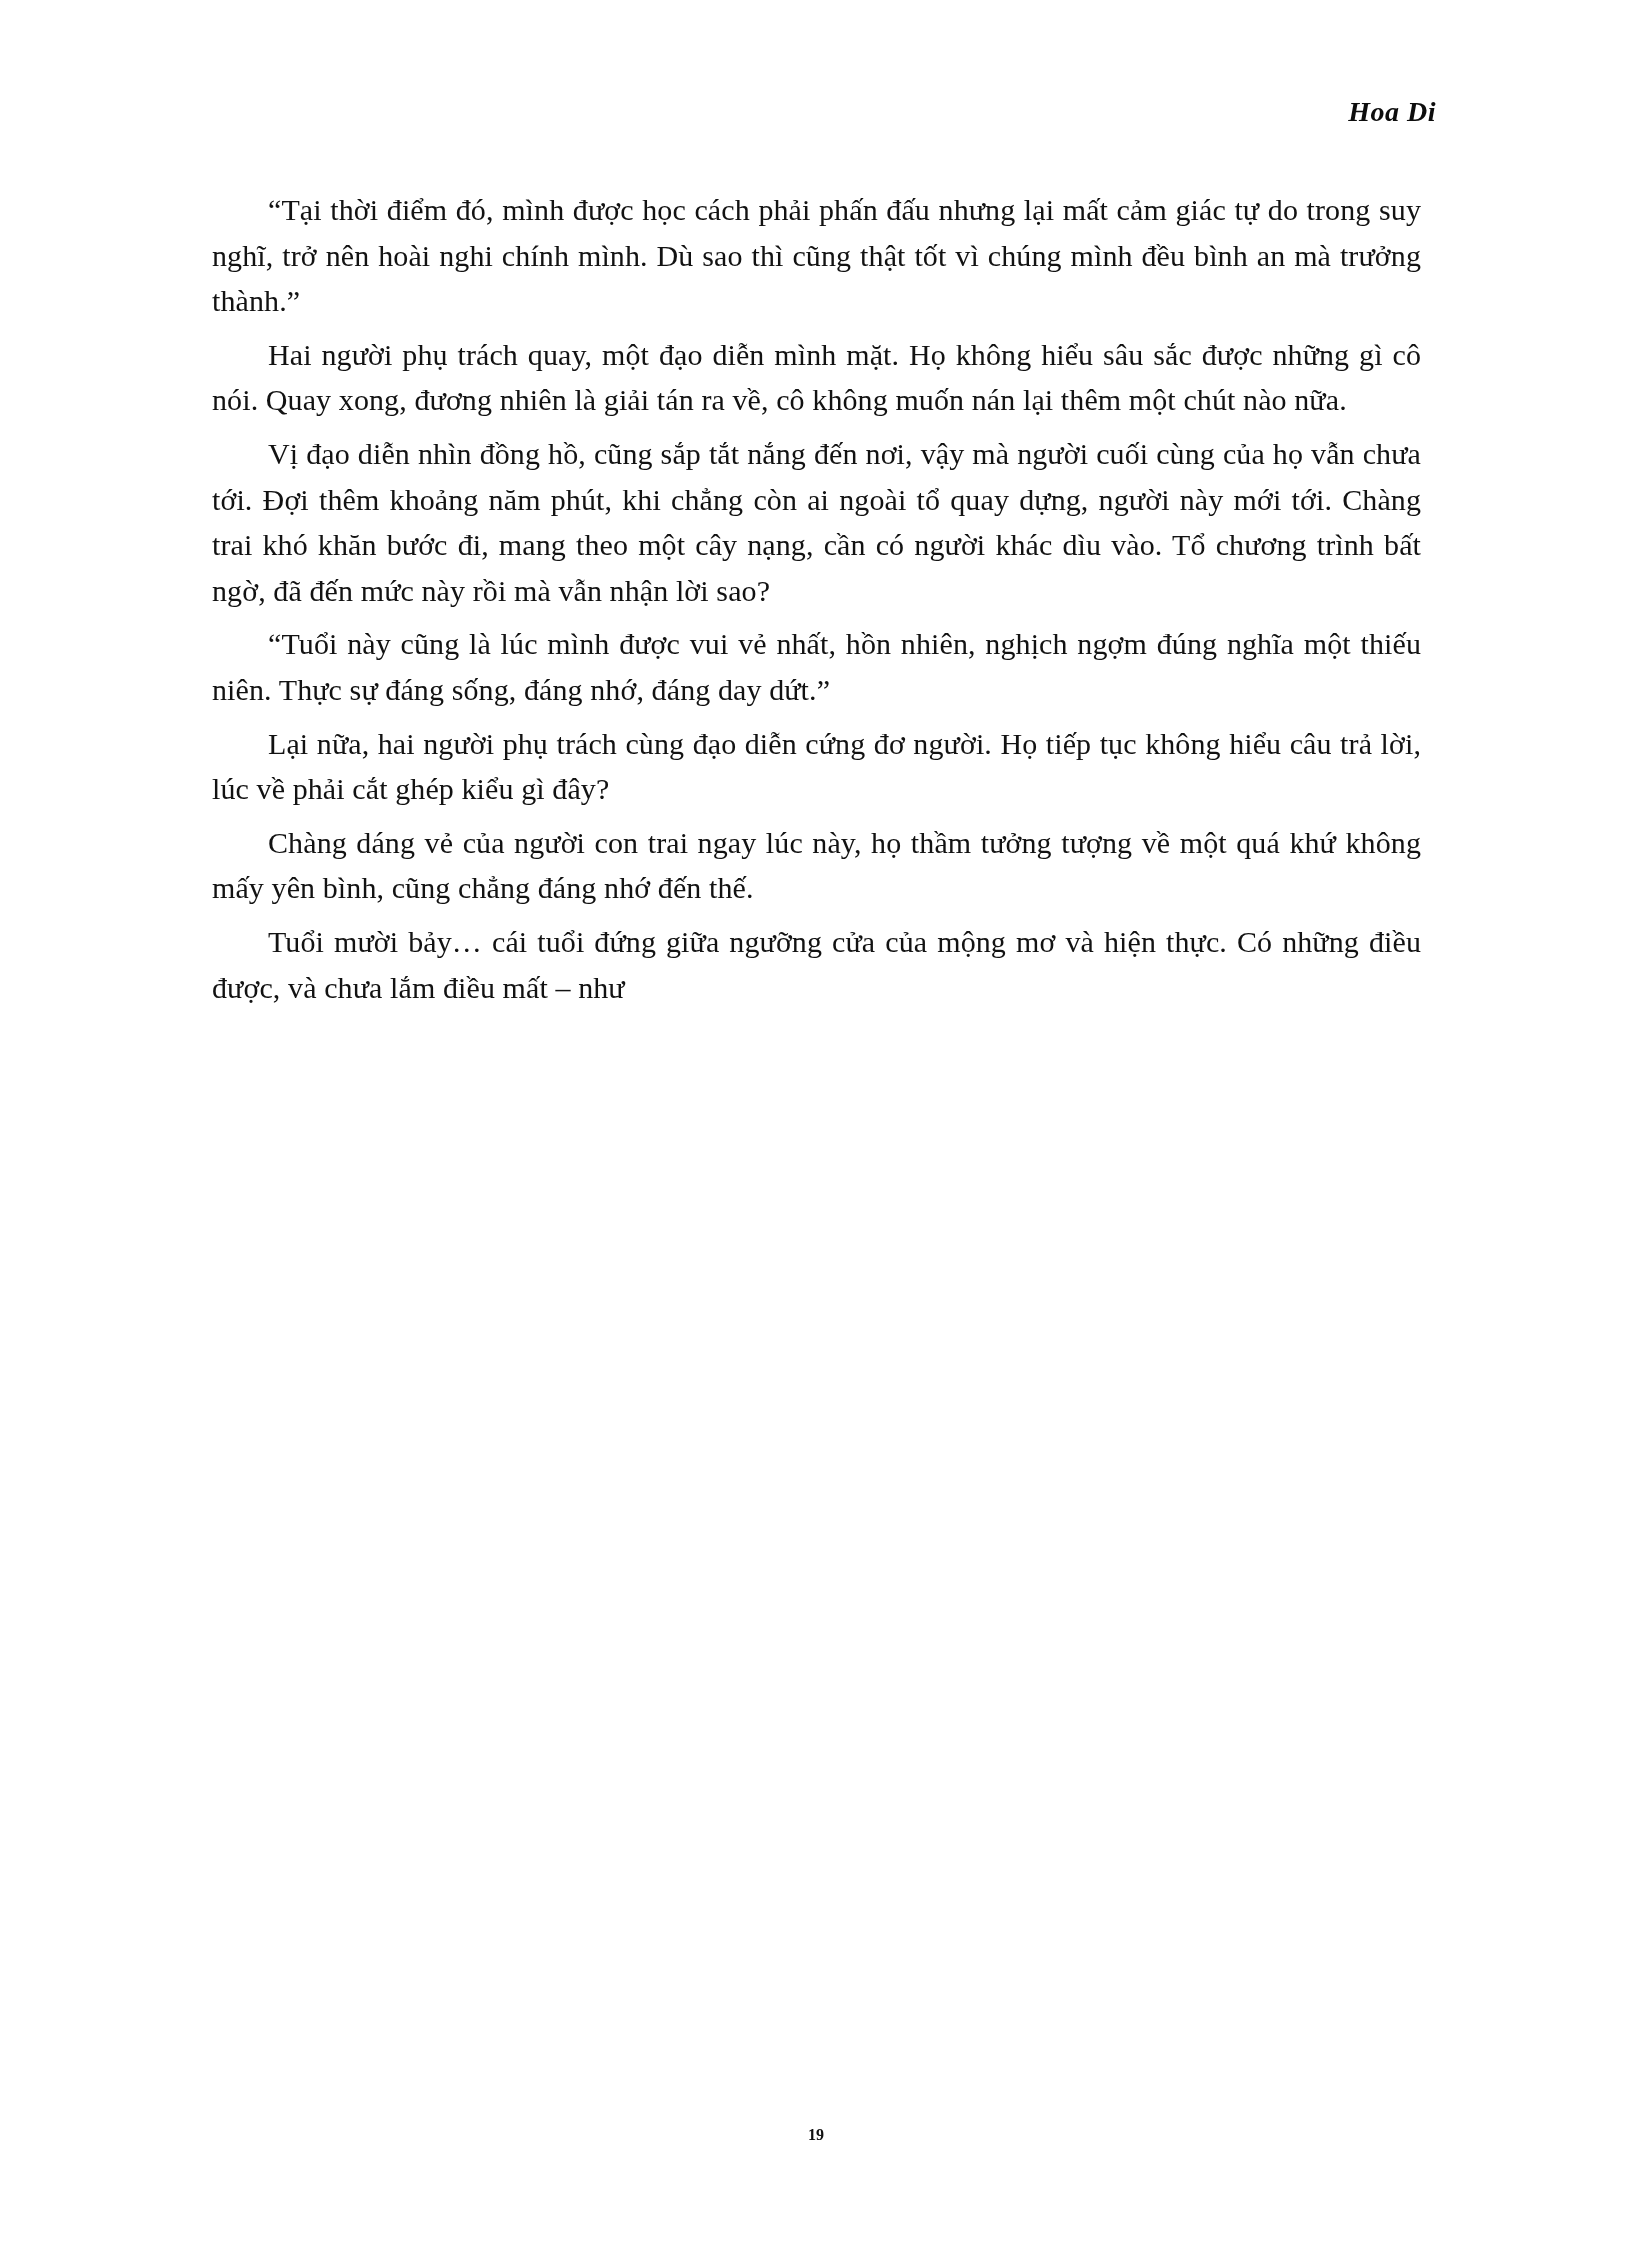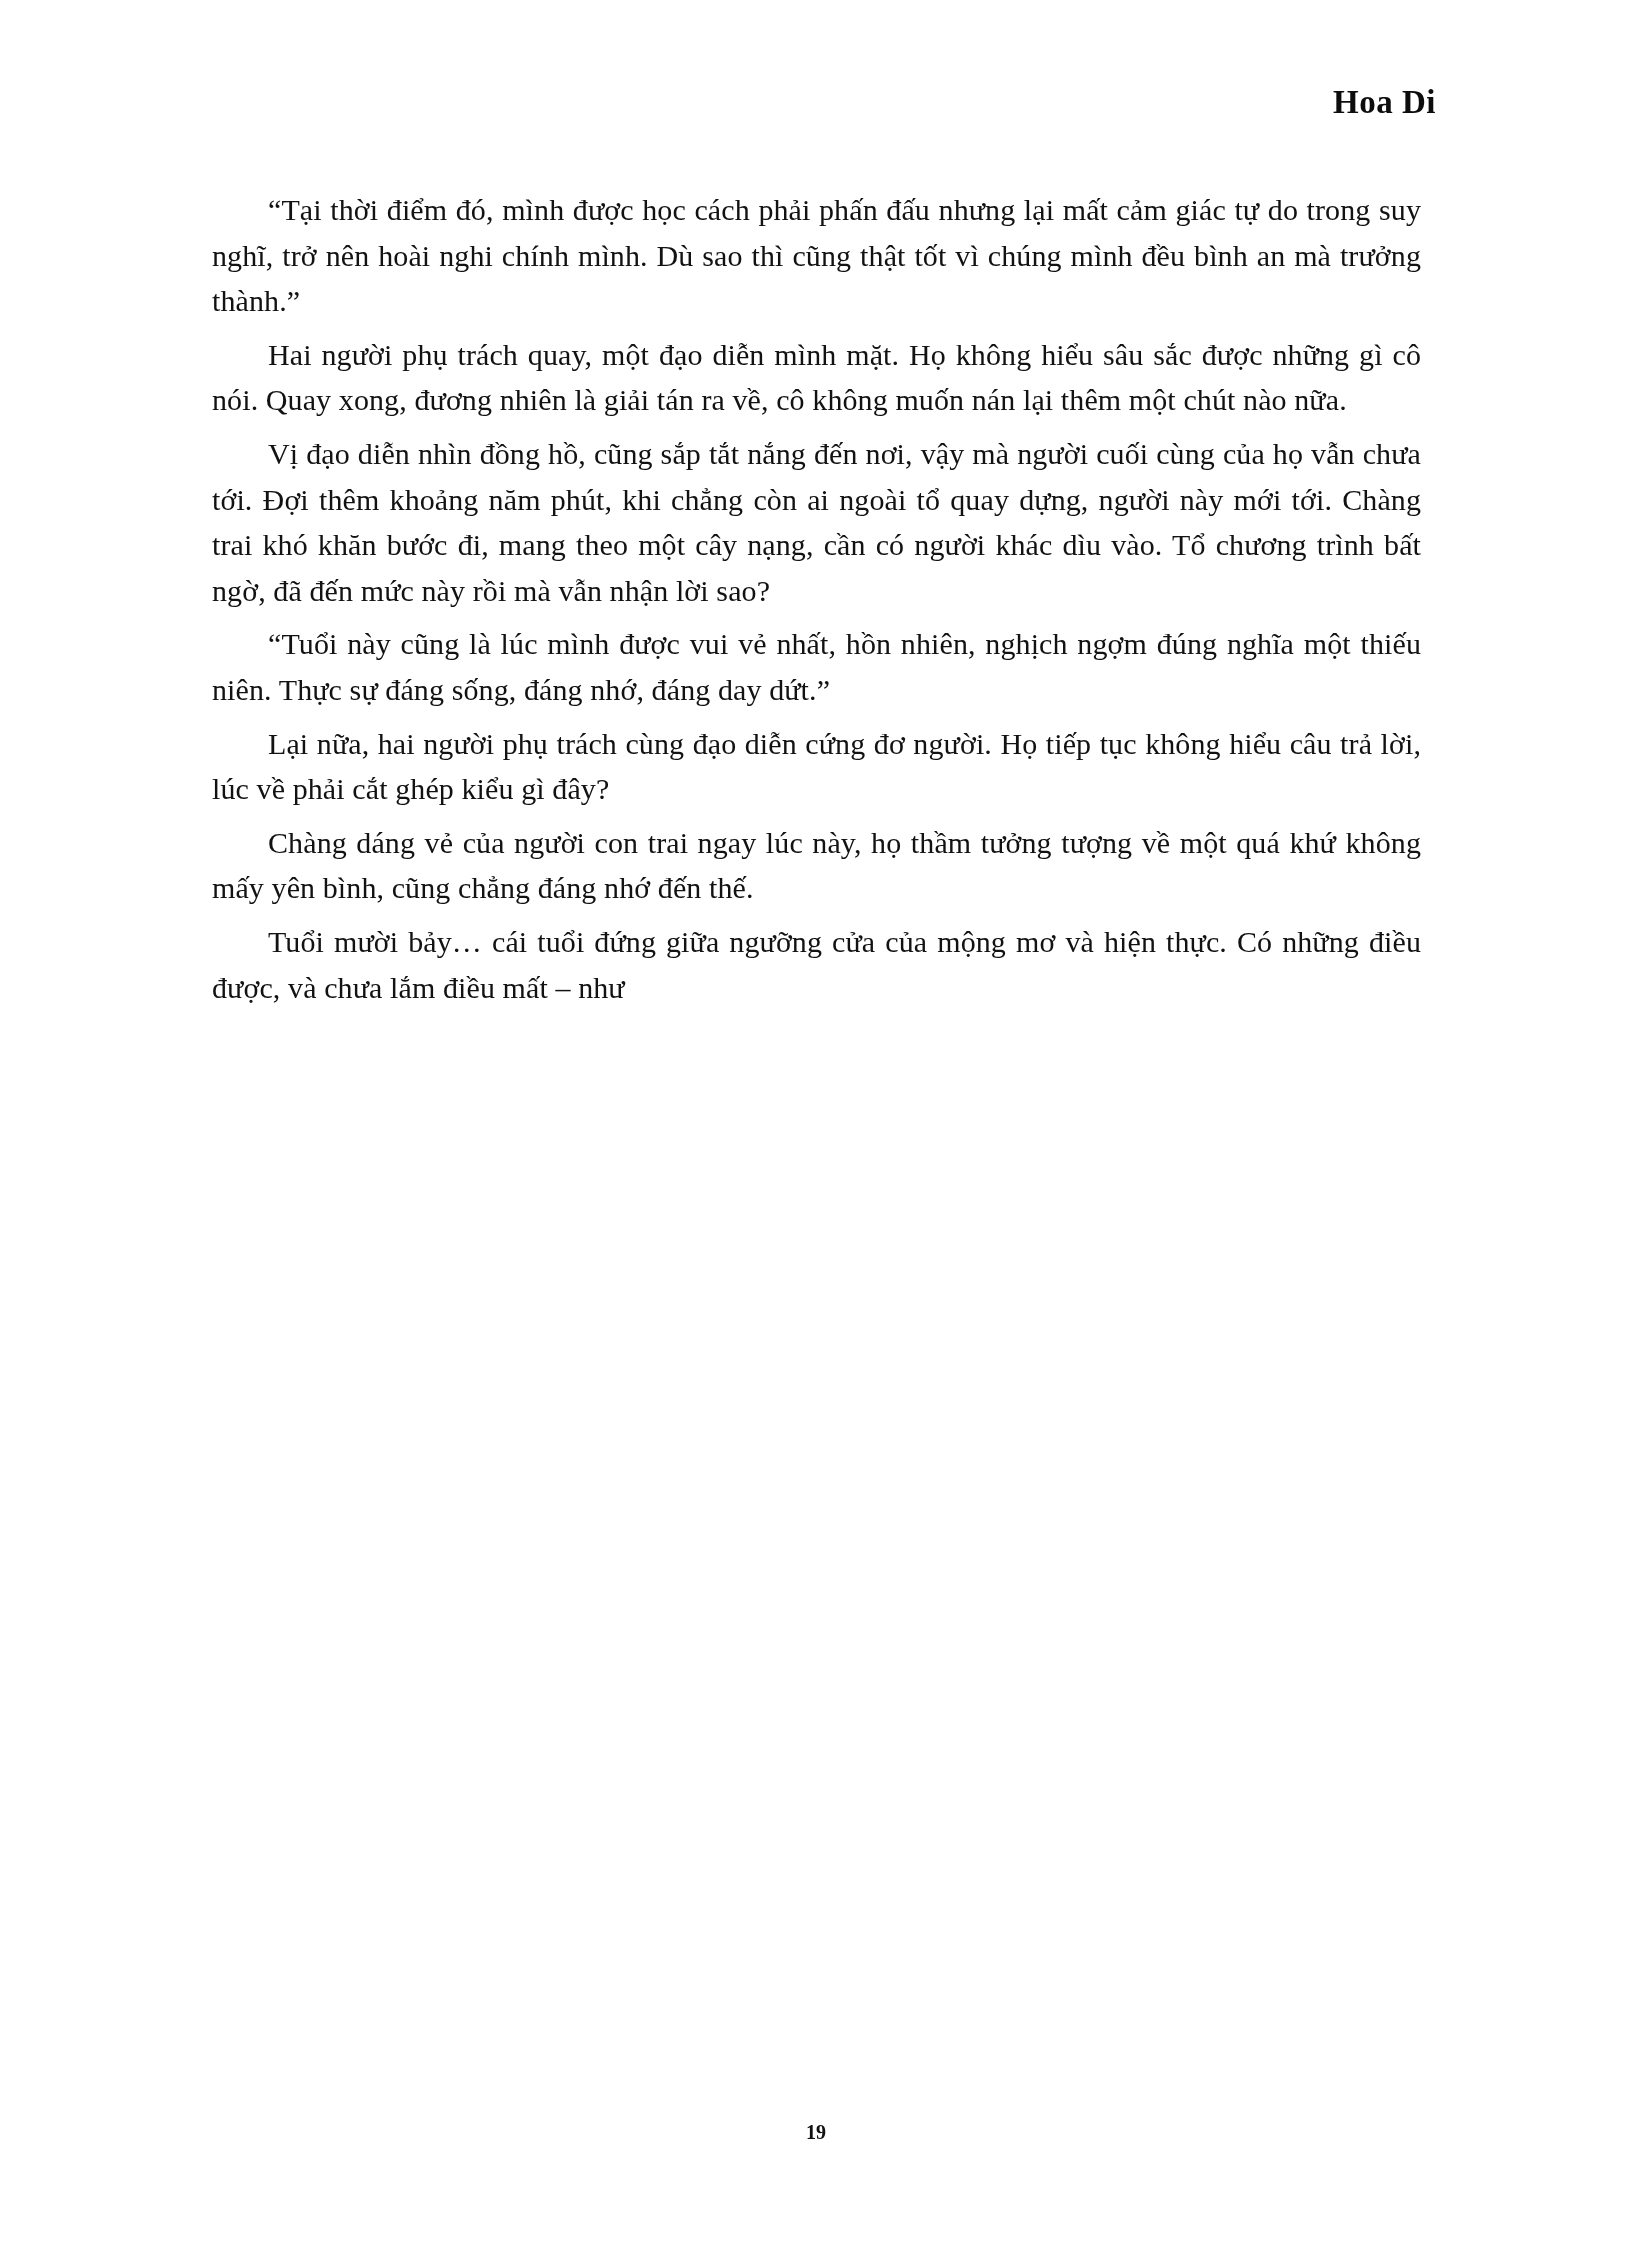--- a/index.html
+++ b/index.html
@@ -16,25 +16,26 @@
     overflow: hidden;
   }
   .page {
     position: absolute;
     inset: 0;
     box-sizing: border-box;
     padding: 0;
   }
   .running-head {
     position: absolute;
-    top: 84px;
+    top: 96px;
     right: 196px;
     font-family: "Liberation Serif", serif;
     font-weight: bold;
-    font-size: 33px;
+    font-style: italic;
+    font-size: 28px;
     letter-spacing: 0.5px;
     color: #0d0d0d;
   }
   .body-col {
     position: absolute;
     left: 212px;
     top: 187px;
     width: 1209px;
   }
   p {
@@ -53,21 +54,21 @@
     margin-top: 8px;
   }
   .folio {
     position: absolute;
     bottom: 117px;
     left: 0;
     width: 100%;
     text-align: center;
     font-family: "Liberation Serif", serif;
     font-weight: bold;
-    font-size: 20px;
+    font-size: 16px;
     color: #111111;
   }
 </style>
 </head>
 <body>
 
 <div class="page">
 
   <div class="running-head">Hoa Di</div>
 

